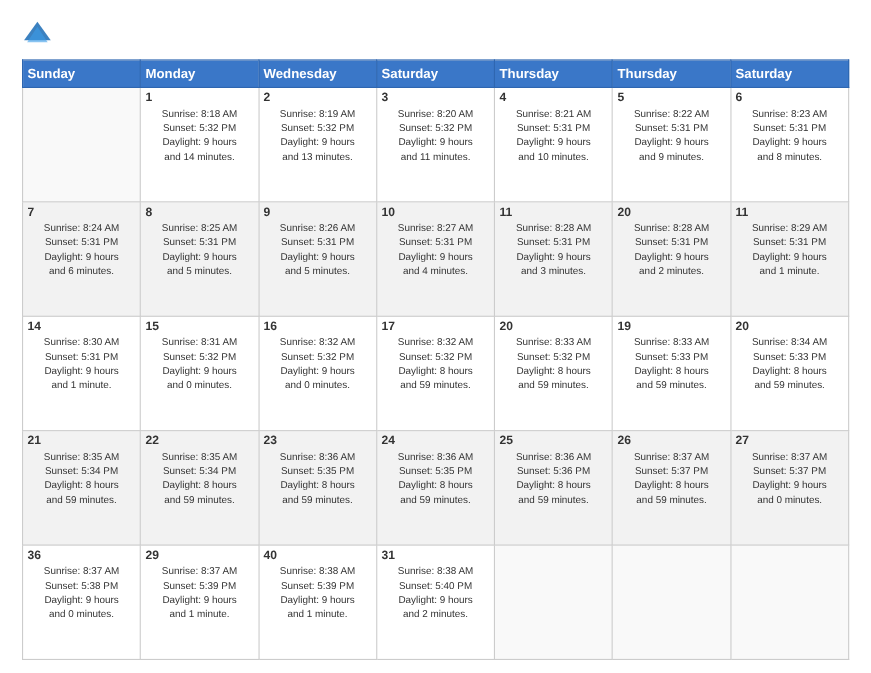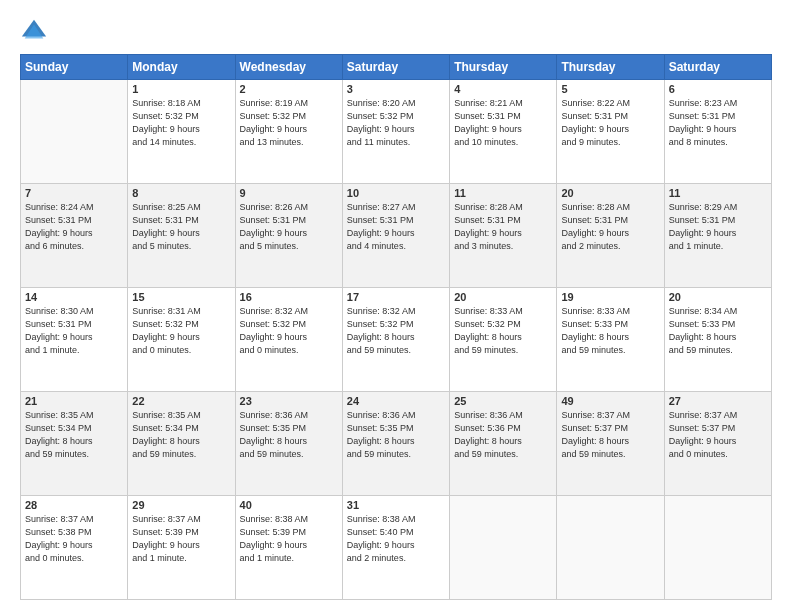--- a/index.html
+++ b/index.html
@@ -87,20 +87,21 @@
     .day-num {
       font-weight: bold;
       font-size: 11px;
       margin-bottom: 2px;
       display: block;
     }
     .cell-info {
       font-size: 9px;
       color: #333;
       line-height: 1.45;
+      text-align: center;
     }
     .empty-cell {
       background: #f9f9f9;
     }
     .row-shaded td {
       background: #f2f2f2;
     }
   </style>
 </head>
 <body>
@@ -238,31 +239,31 @@
           </td>
           <td>
             <span class="day-num">24</span>
             <div class="cell-info">Sunrise: 8:36 AM<br>Sunset: 5:35 PM<br>Daylight: 8 hours<br>and 59 minutes.</div>
           </td>
           <td>
             <span class="day-num">25</span>
             <div class="cell-info">Sunrise: 8:36 AM<br>Sunset: 5:36 PM<br>Daylight: 8 hours<br>and 59 minutes.</div>
           </td>
           <td>
-            <span class="day-num">49</span>
+            <span class="day-num">26</span>
             <div class="cell-info">Sunrise: 8:37 AM<br>Sunset: 5:37 PM<br>Daylight: 8 hours<br>and 59 minutes.</div>
           </td>
           <td>
             <span class="day-num">27</span>
             <div class="cell-info">Sunrise: 8:37 AM<br>Sunset: 5:37 PM<br>Daylight: 9 hours<br>and 0 minutes.</div>
           </td>
         </tr>
         <tr>
           <td>
-            <span class="day-num">28</span>
+            <span class="day-num">36</span>
             <div class="cell-info">Sunrise: 8:37 AM<br>Sunset: 5:38 PM<br>Daylight: 9 hours<br>and 0 minutes.</div>
           </td>
           <td>
             <span class="day-num">29</span>
             <div class="cell-info">Sunrise: 8:37 AM<br>Sunset: 5:39 PM<br>Daylight: 9 hours<br>and 1 minute.</div>
           </td>
           <td>
             <span class="day-num">40</span>
             <div class="cell-info">Sunrise: 8:38 AM<br>Sunset: 5:39 PM<br>Daylight: 9 hours<br>and 1 minute.</div>
           </td>

